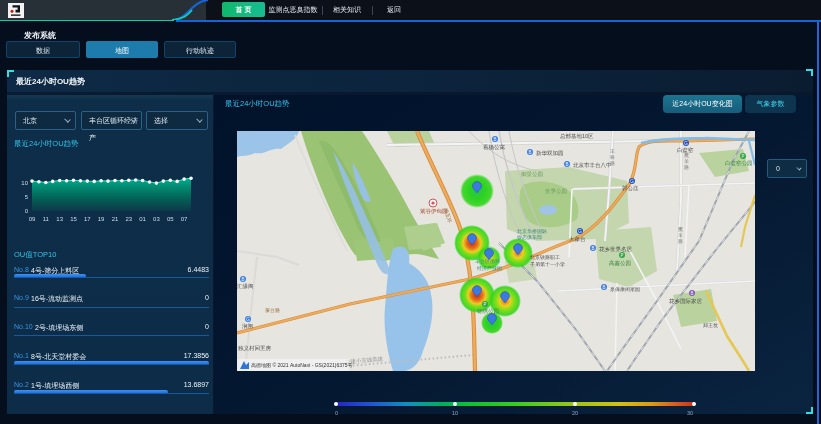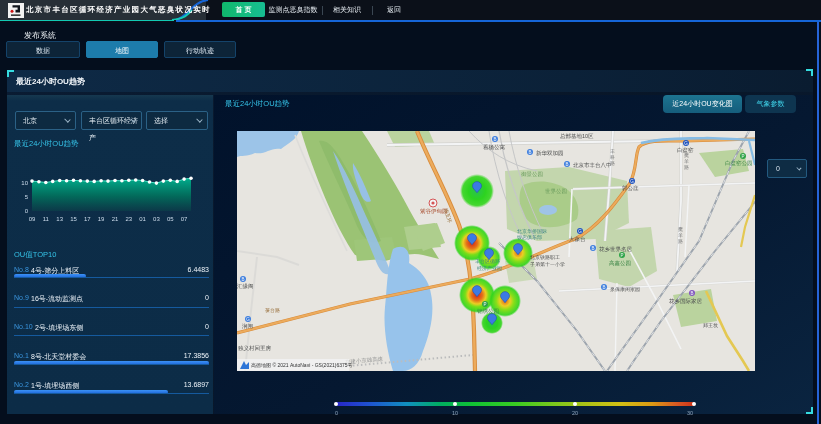--- a/index.html
+++ b/index.html
@@ -12,21 +12,21 @@
 #hdrcurve { position:absolute; left:170px; top:0; width:60px; height:20px; }
 #hdrline { position:absolute; left:0; top:19.5px; width:174px; height:1.5px; background:#12c9b4; }
 #hdrline2 { position:absolute; left:176px; top:20px; width:645px; height:1.5px; background:#1565d8; }
 #logo { position:absolute; left:8px; top:3px; width:16px; height:15px; background:#f2f2f2; }
 #title { position:absolute; left:26px; top:5px; color:#fff; font-size:7.5px; font-weight:bold; letter-spacing:1.3px; }
 .nav { position:absolute; top:0; height:20px; line-height:20px; color:#e8eef4; font-size:7px; text-align:center; }
 #nav1 { left:222px; top:2px; width:43px; height:15px; line-height:15px; background:linear-gradient(90deg,#10b86c,#17bd92); border-radius:2px; color:#fff; font-weight:bold; }
 .navsep { position:absolute; top:6px; width:1px; height:9px; background:#3a4652; }
 
 
-#pub { position:absolute; left:24px; top:30px; color:#f0f4f8; font-size:8px; font-weight:normal; }
+#pub { position:absolute; left:24px; top:30px; color:#f0f4f8; font-size:8px; font-weight:bold; }
 .ptab { position:absolute; top:41px; height:17px; line-height:17px; text-align:center; color:#dfe9f2; font-size:7px; background:#0d2438; border:1px solid #14436a; border-radius:2px; }
 #ptab2 { background:#1d7cab; border-color:#1d7cab; color:#fff; }
 
 
 #panel { position:absolute; left:7px; top:70px; width:806px; height:344px; background:linear-gradient(135deg,#0a1c33,#081628 60%,#0a1d35); }
 #phead { position:absolute; left:0; top:0; width:806px; height:22px; background:linear-gradient(90deg,#0e2a46,#0b2138 70%,#0a1c30); }
 #ptitle { position:absolute; left:9px; top:6px; color:#f2f6fa; font-size:8px; font-weight:bold; }
 .corner { position:absolute; width:7px; height:7px; z-index:9; }
 #cTL { left:0; top:0; border-left:2px solid #35dce0; border-top:2px solid #35dce0; }
 #cTR { right:0; top:-1px; border-right:2px solid #35dce0; border-top:2px solid #35dce0; }
@@ -71,21 +71,20 @@
       <path d="M38,0 C22,2 18,17 6,20" fill="none" stroke="#1565d8" stroke-width="2.2"></path>
       <path d="M22,10 C18,15 14,18.5 2,20" fill="none" stroke="#12c9b4" stroke-width="2"></path>
     </svg>
     <div id="logo">
       <svg width="16" height="15" viewBox="0 0 16 15">
         <path d="M4.5,2.2 L12,2.2 L12,9.5 L7.5,9.5 L7.5,6.8 L9.6,6.8 L9.6,4.6 L4.5,4.6 Z" fill="#10151c"></path>
         <circle cx="4" cy="8.3" r="1.5" fill="#cc1616"></circle>
         <rect x="3" y="11.4" width="9.5" height="1.5" fill="#2a2a2a"></rect>
       </svg>
     </div>
-    <div id="title">北京市丰台区循环经济产业园大气恶臭状况实时</div>
     <div class="nav" id="nav1">首 页</div>
     <div class="nav" style="left:267px; width:52px;">监测点恶臭指数</div>
     <div class="nav" style="left:330px; width:34px;">相关知识</div>
     <div class="nav" style="left:384px; width:20px;">返回</div>
     <div class="navsep" style="left:322px;"></div>
     <div class="navsep" style="left:372px;"></div>
     <div id="hdrline"></div>
     <div id="hdrline2"></div>
   </div>
 

